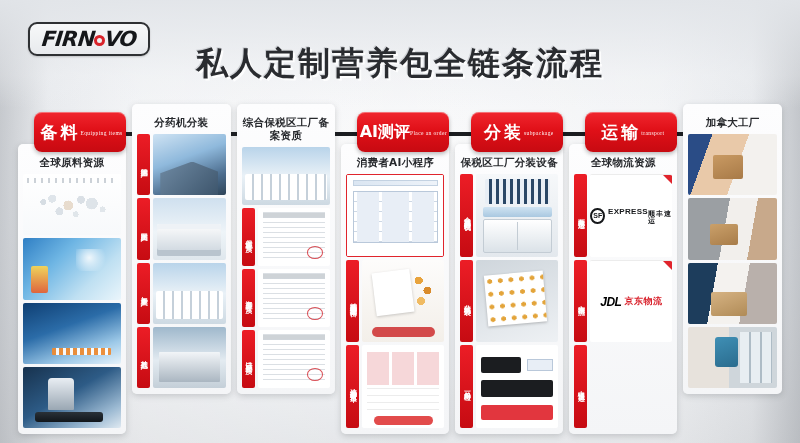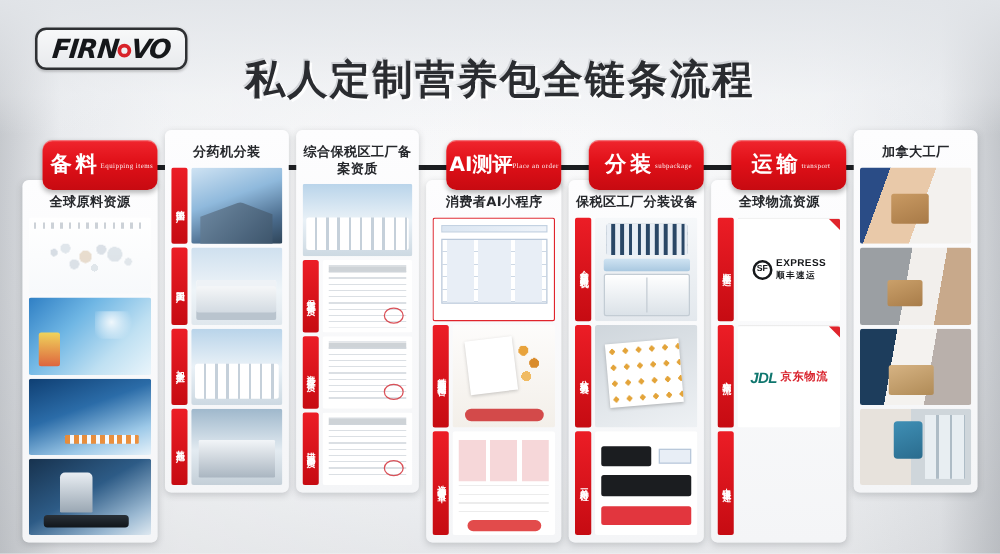--- a/index.html
+++ b/index.html
@@ -240,27 +240,27 @@
   .pic-flow { background:#fff; }
   .pic-flow .b1 { position:absolute; left:6%; top:14%; width:48%; height:20%; background:#1b1d20; border-radius:2px;}
   .pic-flow .b2 { position:absolute; right:6%; top:16%; width:32%; height:15%; background:#e8eef6; border:1px solid #b9c8da;}
   .pic-flow .b3 { position:absolute; left:6%; top:42%; width:88%; height:20%; background:#1b1d20; border-radius:2px;}
   .pic-flow .b4 { position:absolute; left:6%; bottom:10%; width:88%; height:18%; background:#e2363e; border-radius:2px;}
 
   
   .brand { width:100%; height:100%; background:#fff; display:flex; align-items:center; justify-content:center; gap:3px; }
   .sf-circle { width:16px; height:16px; border-radius:50%; border:2px solid #16181b;
       display:flex; align-items:center; justify-content:center; font-size:7px; font-weight:bold; color:#16181b; }
-  .sf-text { display:flex; flex-direction:column; line-height:1; }
+  .sf-text { display:flex; flex-direction:row; line-height:1; }
   .sf-en { font-size:8px; font-weight:bold; color:#16181b; letter-spacing:.3px; }
   .sf-cn { font-size:7px; font-weight:bold; color:#16181b; letter-spacing:1px; margin-top:2px; }
   .db-cn { font-size:14px; font-weight:bold; color:#2f7fd0; letter-spacing:1px; font-style:italic;
       font-family:"DejaVu Sans",sans-serif; }
   .db-arrow { color:#f2b32c; font-size:15px; font-weight:bold; }
-  .jd-en { font-size:12px; font-weight:bold; color:#0f766e; font-style:italic; letter-spacing:-.5px; }
+  .jd-en { font-size:12px; font-weight:bold; color:#000000; font-style:italic; letter-spacing:-.5px; }
   .jd-cn { font-size:9px; font-weight:bold; color:#d9232d; letter-spacing:.5px; }
   .zto-en { font-size:12px; font-weight:bold; color:#1a68b8; font-style:italic; letter-spacing:-.5px; }
   .zto-cn { display:flex; flex-direction:column; line-height:1.05; }
   .zto-cn-top { font-size:8px; font-weight:bold; color:#1a68b8; letter-spacing:.5px; }
   .zto-cn-bot { font-size:4.5px; font-weight:bold; color:#1a68b8; letter-spacing:.2px; }
   .pic-dlv1 { background: linear-gradient(110deg,#2a4c86 0 22%, #e9c9a9 22% 55%, #f3f1ee 55% 100%); }
   .pic-dlv1::after { content:""; position:absolute; left:28%; top:34%; width:34%; height:40%;
       background: linear-gradient(160deg,#c99a63,#a87a47); border-radius:2px; }
   .pic-dlv2 { background: linear-gradient(100deg,#9b9fa3 0 42%, #f2efec 42% 70%, #c8a98b 70% 100%); }
   .pic-dlv2::after { content:""; position:absolute; left:24%; top:42%; width:32%; height:34%;

